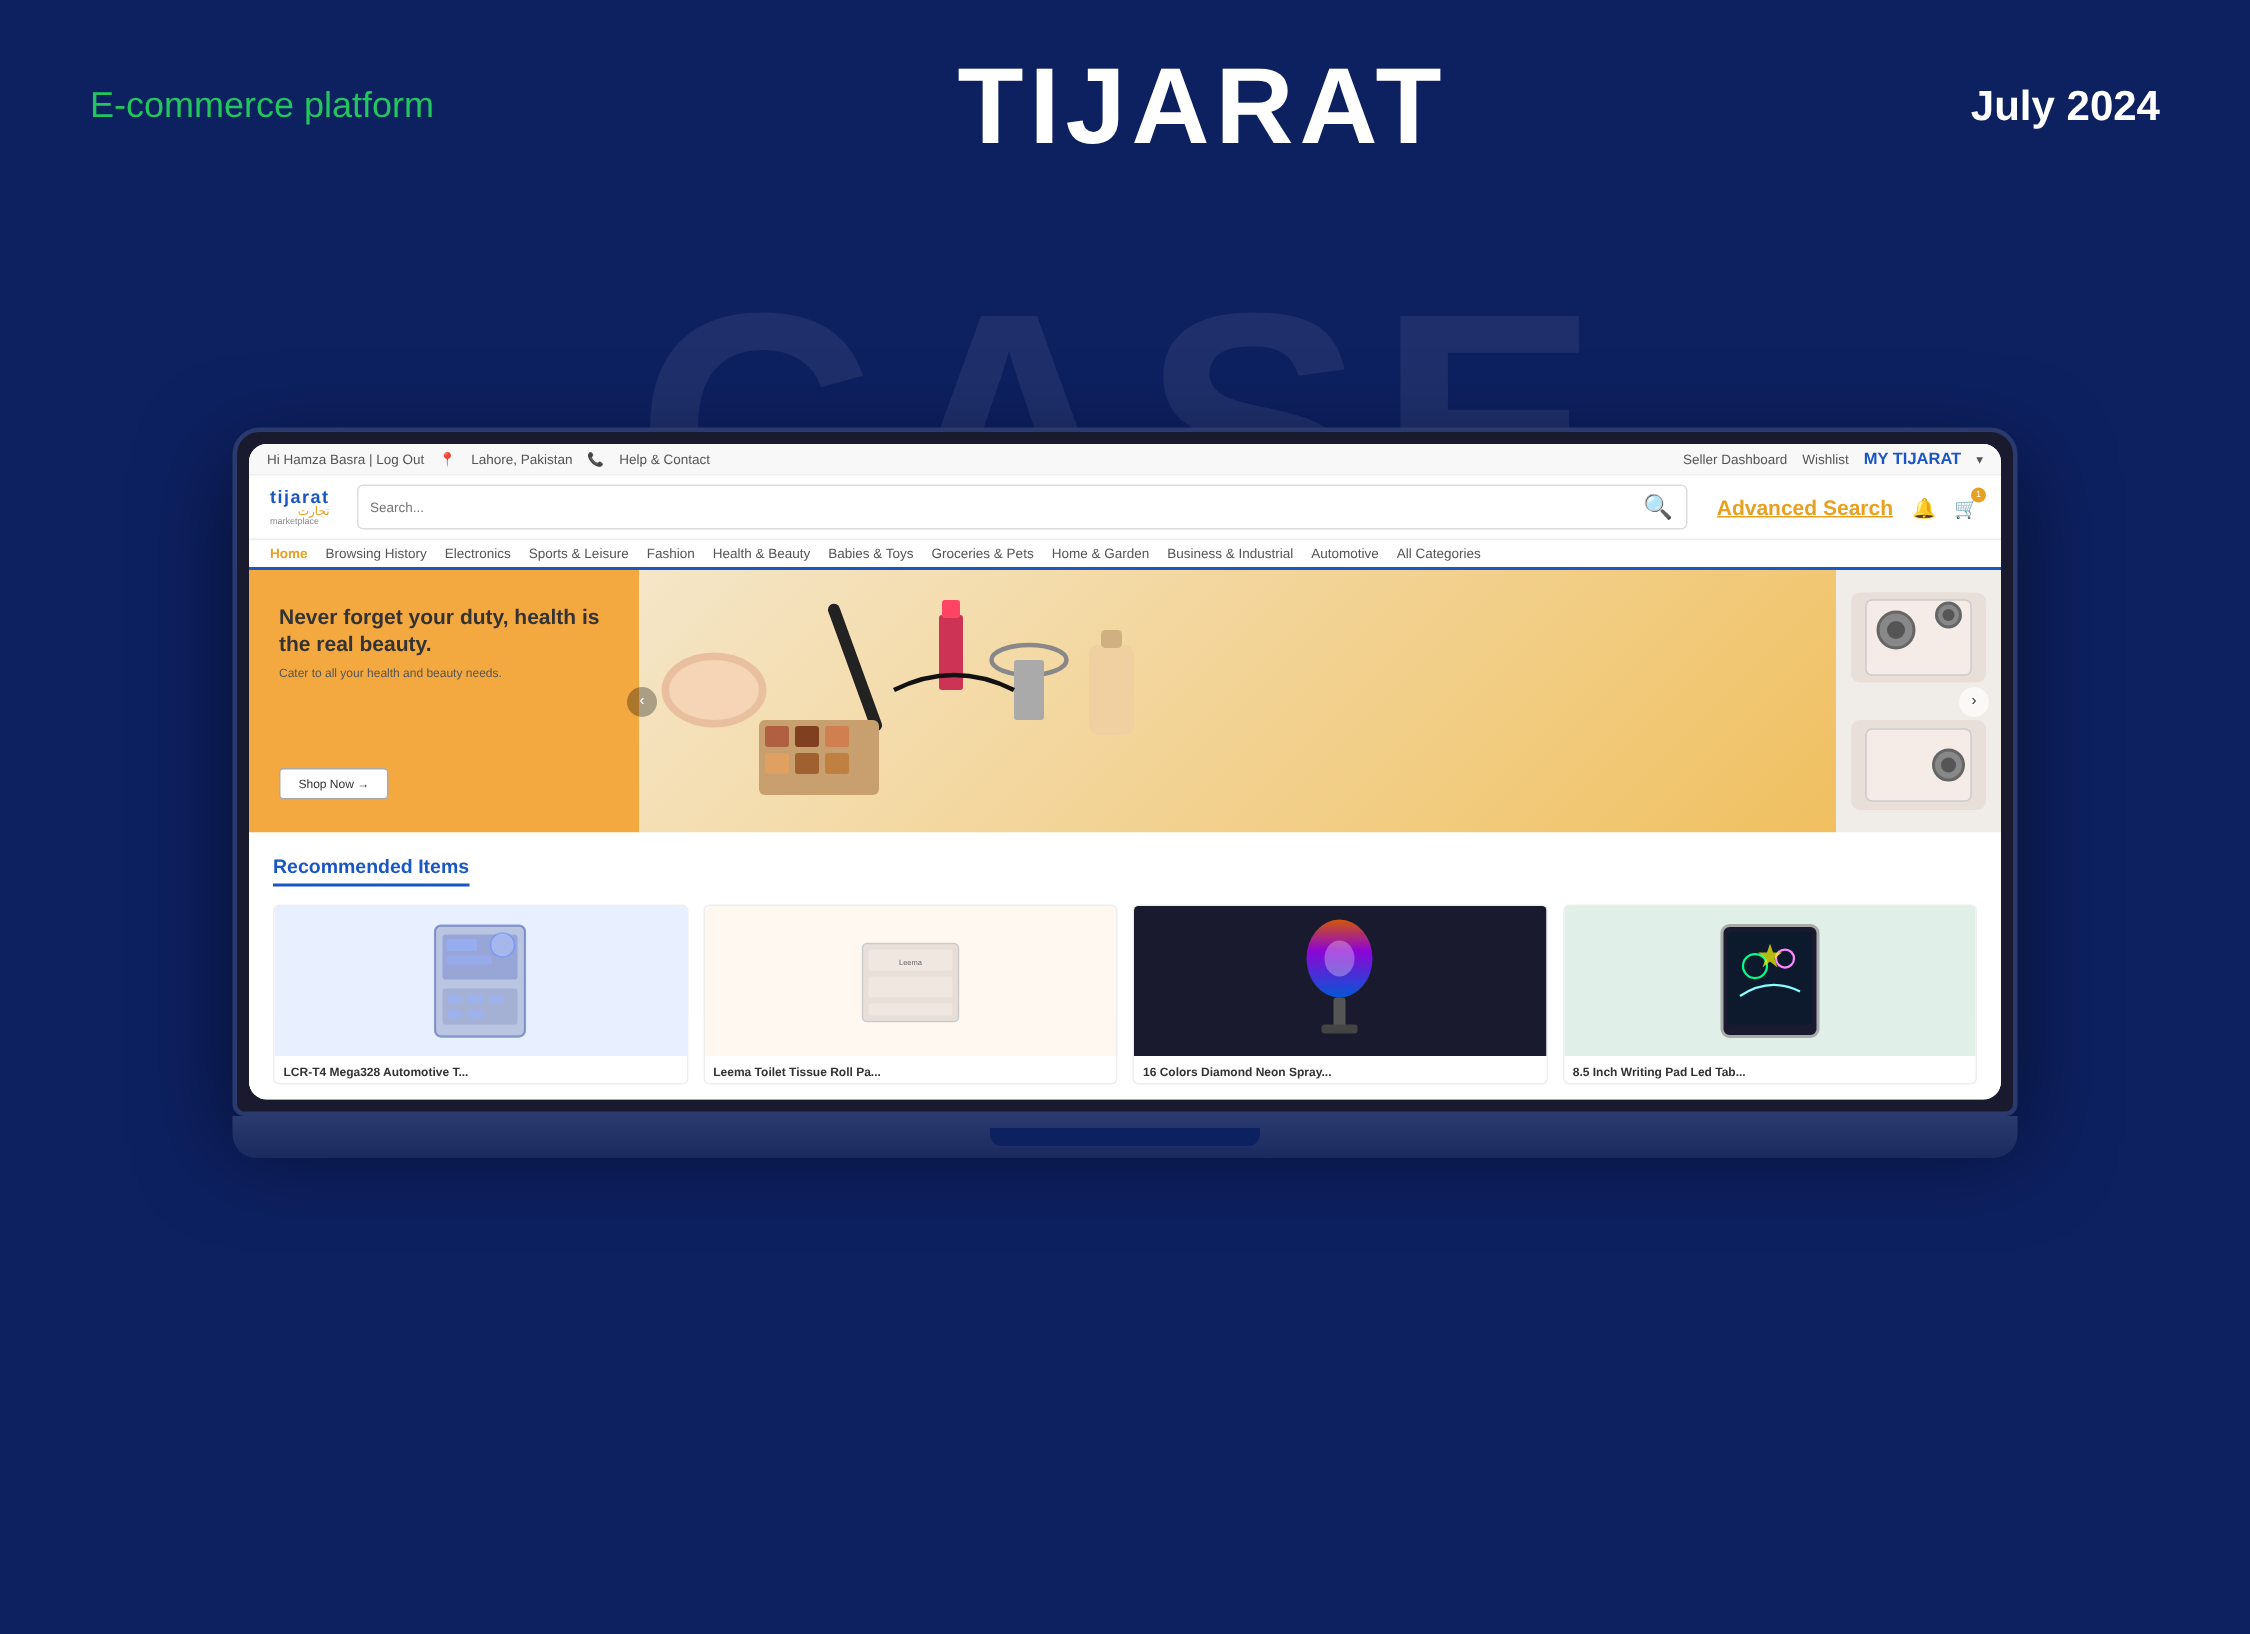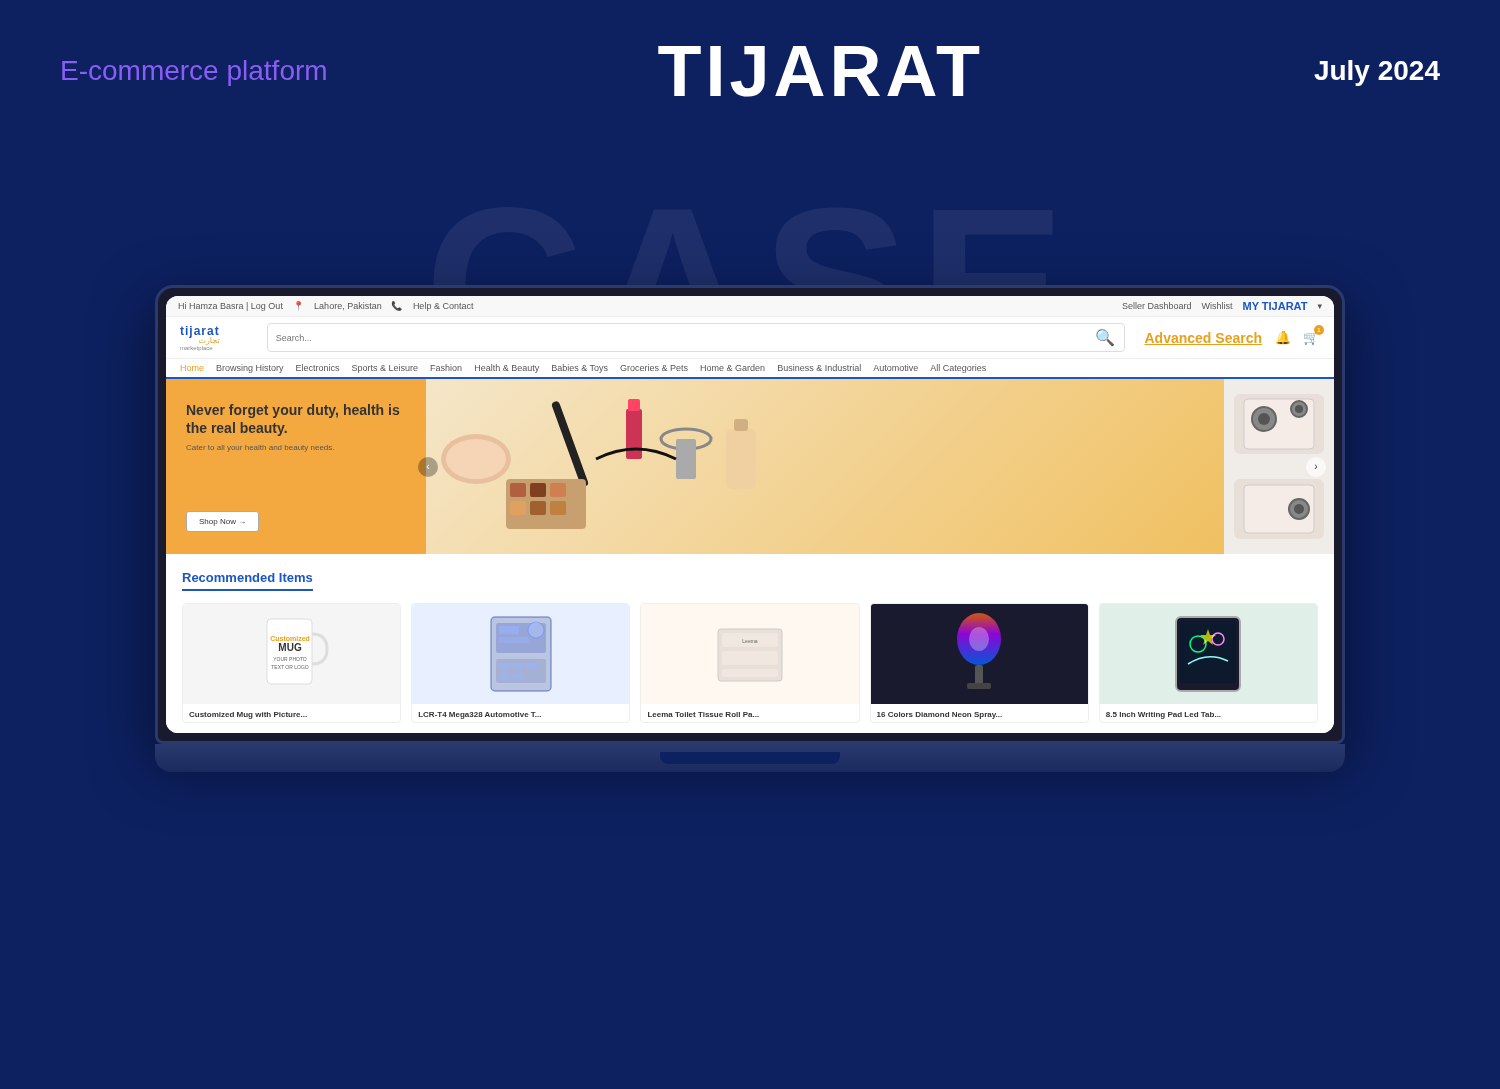--- a/index.html
+++ b/index.html
@@ -35,22 +35,22 @@
       left: 0;
       width: 100%;
       padding: 30px 60px;
       display: flex;
       align-items: center;
       justify-content: space-between;
       z-index: 10;
     }
 
     .header-subtitle {
-      color: #8b5cf6;
-      font-size: 28px;
+      color: #22c55e;
+      font-size: 24px;
       font-weight: 400;
     }
 
     .header-title {
       color: #ffffff;
       font-size: 72px;
       font-weight: 900;
       letter-spacing: 4px;
       text-transform: uppercase;
     }
@@ -172,21 +172,20 @@
     }
 
     .search-bar {
       flex: 1;
       display: flex;
       align-items: center;
       border: 1px solid #ddd;
       border-radius: 4px;
       padding: 4px 8px;
       background: #fff;
-      margin-left: 29px;
     }
 
     .search-input {
       border: none;
       outline: none;
       font-size: 9px;
       color: #999;
       width: 100%;
     }
 
@@ -242,21 +241,21 @@
     }
 
     .cat-item {
       color: #555;
       cursor: pointer;
       white-space: nowrap;
     }
 
     .cat-item.active {
       color: #e8a020;
-      font-weight: 400;
+      font-weight: 700;
     }
 
     
     .hero-banner {
       position: relative;
       height: 175px;
       display: flex;
       overflow: hidden;
     }
 
@@ -534,33 +533,20 @@
           </svg>
         </div>
 
         <div class="hero-right-arrow">›</div>
       </div>
 
       <div class="recommended-section">
         <div class="recommended-title">Recommended Items</div>
         <div class="products-grid">
 
-          <div class="product-card">
-            <div class="product-img mug-bg">
-              <svg width="80" height="90" viewBox="0 0 80 90">
-                <rect x="15" y="10" width="45" height="65" rx="4" fill="white" stroke="#ddd" stroke-width="1"></rect>
-                <path d="M60 25 Q75 25 75 40 Q75 55 60 55" fill="none" stroke="#ddd" stroke-width="3"></path>
-                <text x="38" y="32" text-anchor="middle" font-size="7" font-weight="bold" fill="#e8a020">Customized</text>
-                <text x="38" y="42" text-anchor="middle" font-size="10" font-weight="900" fill="#333">MUG</text>
-                <text x="38" y="52" text-anchor="middle" font-size="5" fill="#666">YOUR PHOTO</text>
-                <text x="38" y="60" text-anchor="middle" font-size="5" fill="#666">TEXT OR LOGO</text>
-              </svg>
-            </div>
-            <div class="product-name">Customized Mug with Picture...</div>
-          </div>
 
           <div class="product-card">
             <div class="product-img lcr-bg">
               <svg width="80" height="90" viewBox="0 0 80 90">
                 <rect x="10" y="8" width="60" height="74" rx="4" fill="rgba(80,100,160,0.3)" stroke="rgba(80,100,180,0.6)" stroke-width="1.5"></rect>
                 <rect x="15" y="14" width="50" height="30" rx="2" fill="rgba(100,120,200,0.4)"></rect>
                 <rect x="18" y="17" width="20" height="8" rx="1" fill="rgba(150,180,255,0.6)"></rect>
                 <rect x="18" y="28" width="30" height="6" rx="1" fill="rgba(150,180,255,0.4)"></rect>
                 <circle cx="55" cy="21" r="8" fill="rgba(180,200,255,0.5)" stroke="rgba(100,140,255,0.6)" stroke-width="1"></circle>
                 <rect x="15" y="50" width="50" height="24" rx="2" fill="rgba(80,100,160,0.2)"></rect>

